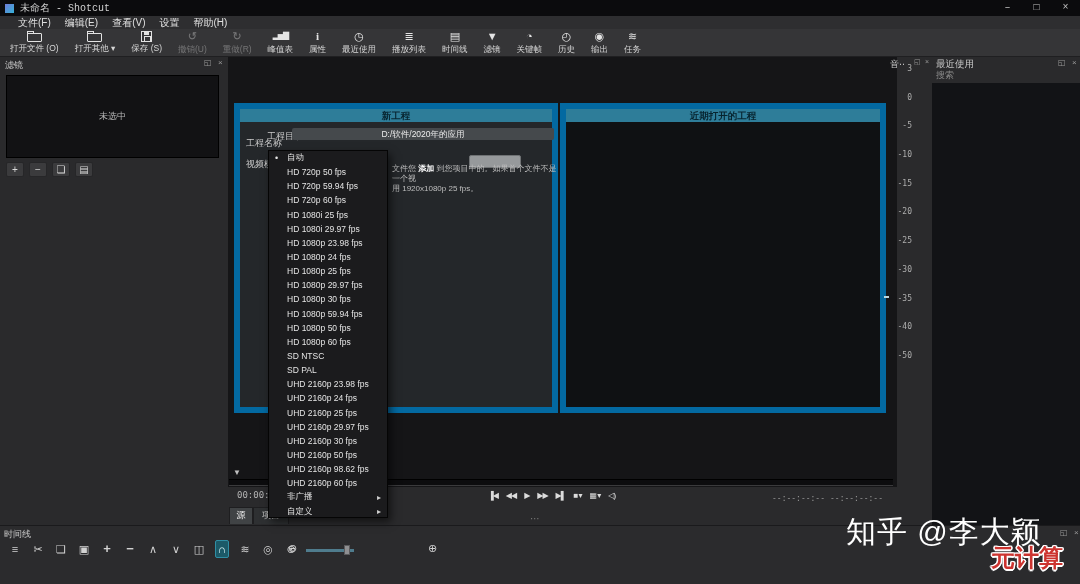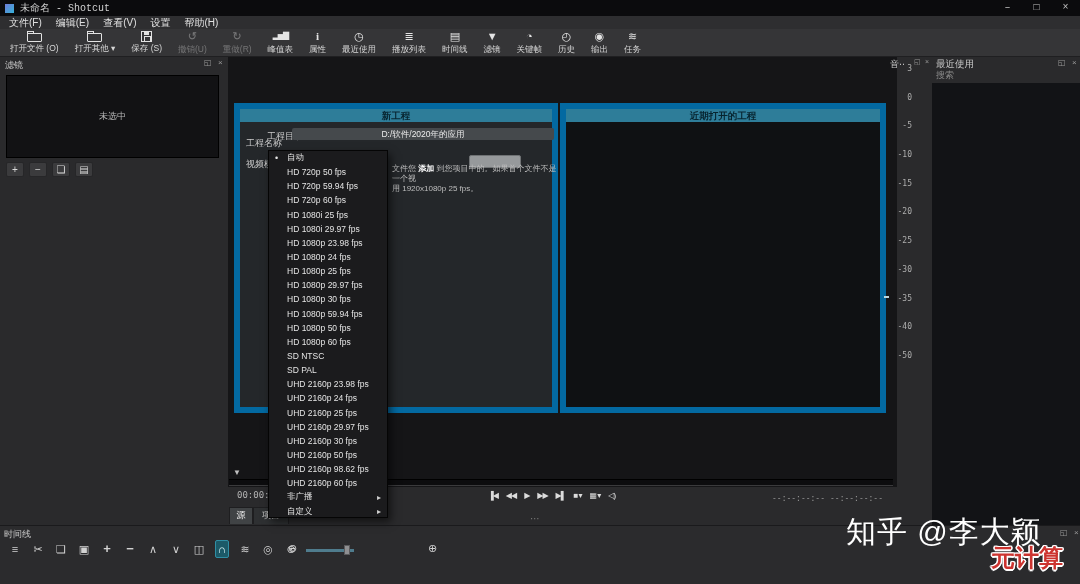--- a/index.html
+++ b/index.html
@@ -12,21 +12,21 @@
   
   .titlebar{position:absolute;left:0;top:0;width:1080px;height:16px;background:#0b0b0d;
     display:flex;align-items:center;z-index:5;font-family:Liberation Mono, monospace;}
   .app-icon{width:9px;height:9px;margin:0 6px 0 5px;background:linear-gradient(135deg,#6f7cd8,#35b2d8);}
   .win-title{font-size:10px;color:#d2d2d2;}
   .win-controls{margin-left:auto;display:flex;}
   .win-btn{width:29px;text-align:center;font-size:10px;color:#c2c2c2;line-height:16px;}
 
   
   .menubar{position:absolute;left:0;top:16px;width:1080px;height:13px;background:#2e2e30;
-    display:flex;align-items:center;padding-left:2px;z-index:5;}
+    display:flex;align-items:center;padding-left:11px;z-index:5;}
   .menu-item{font-size:10px;color:#e0e0e0;padding:0 7px;white-space:nowrap;}
 
   
   .toolbar{position:absolute;left:0;top:29px;width:1080px;height:28px;background:#353537;
     border-bottom:1px solid #1f1f21;display:flex;align-items:center;padding-left:2px;z-index:5;}
   .tb-item{display:flex;flex-direction:column;align-items:center;justify-content:center;
     padding:0 8px;height:100%;}
   .tb-item.disabled{opacity:.38;}
   .tb-icon{height:13px;line-height:12px;font-size:11px;color:#e4e4e4;text-align:center;}
   .tb-icon.bars-glyph{font-size:8px;letter-spacing:-1px;}

